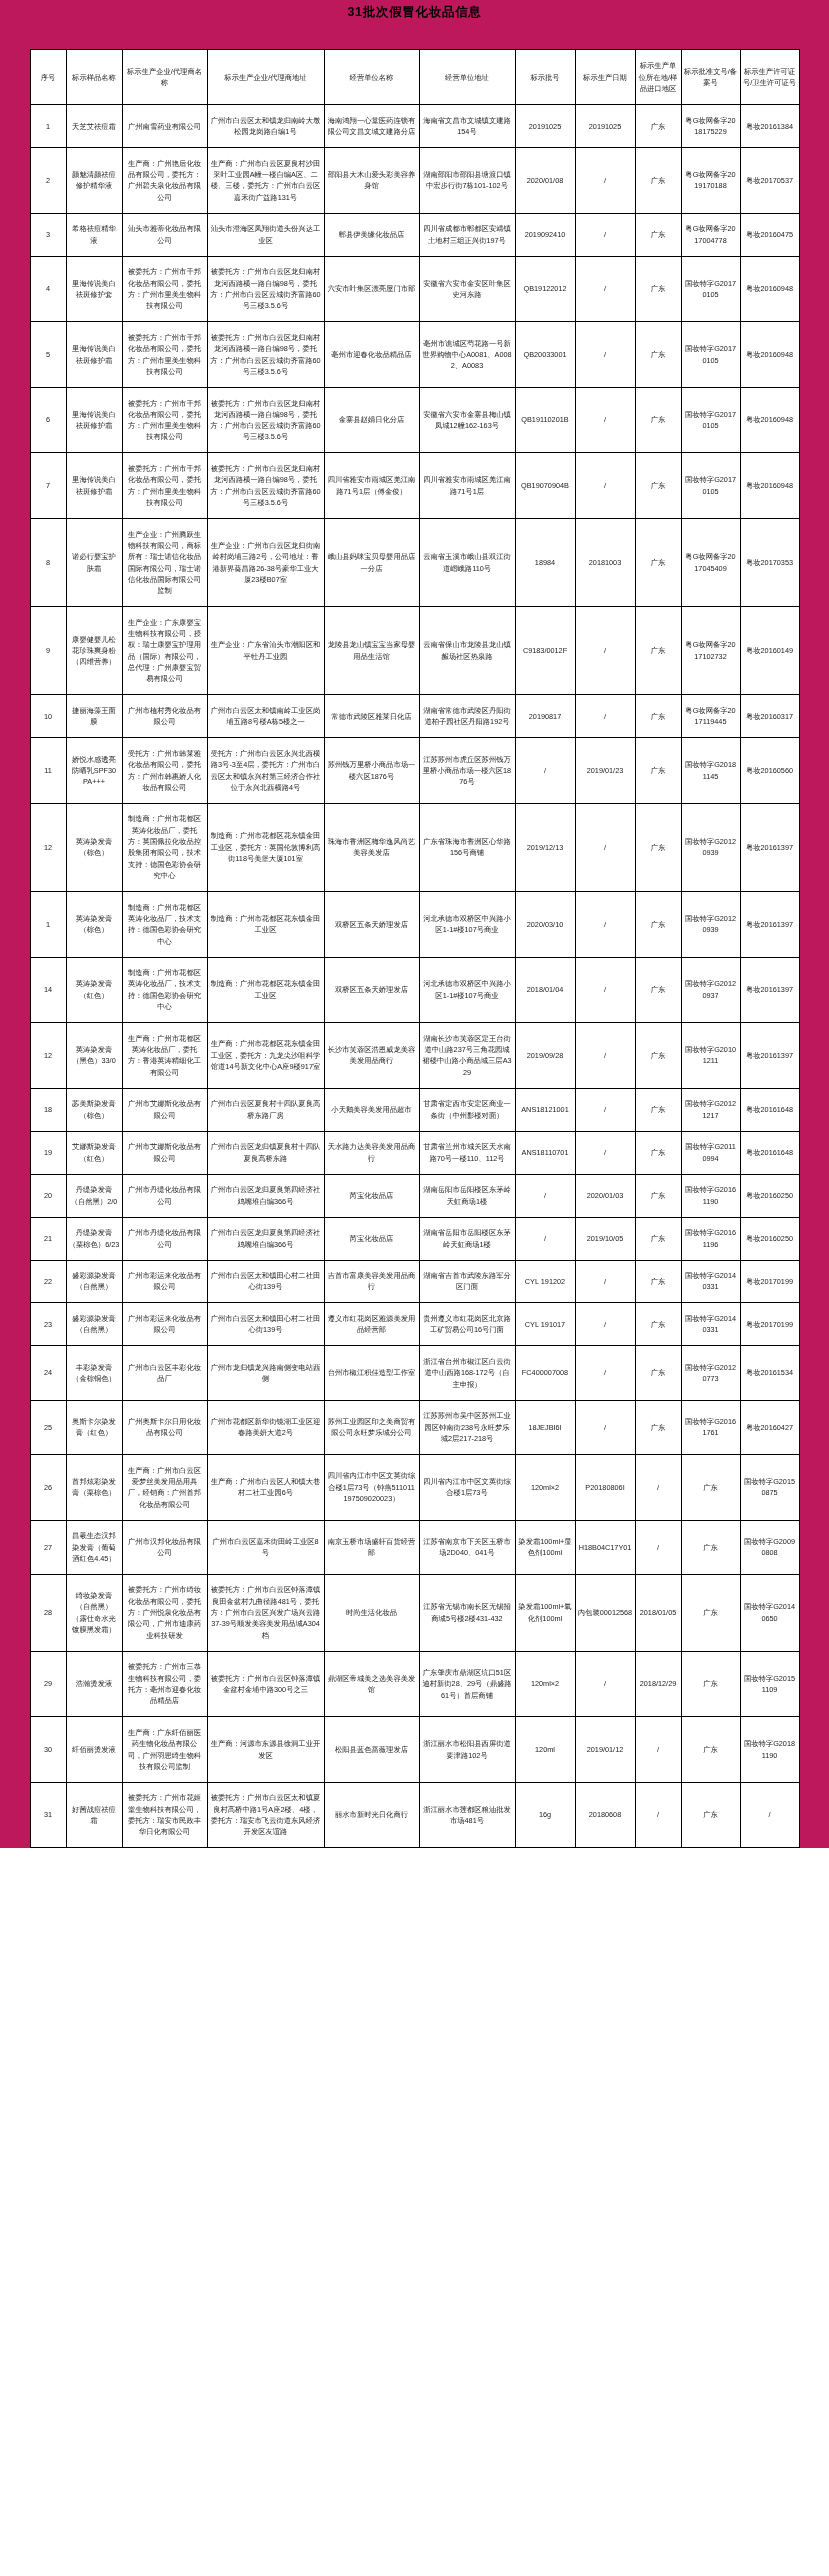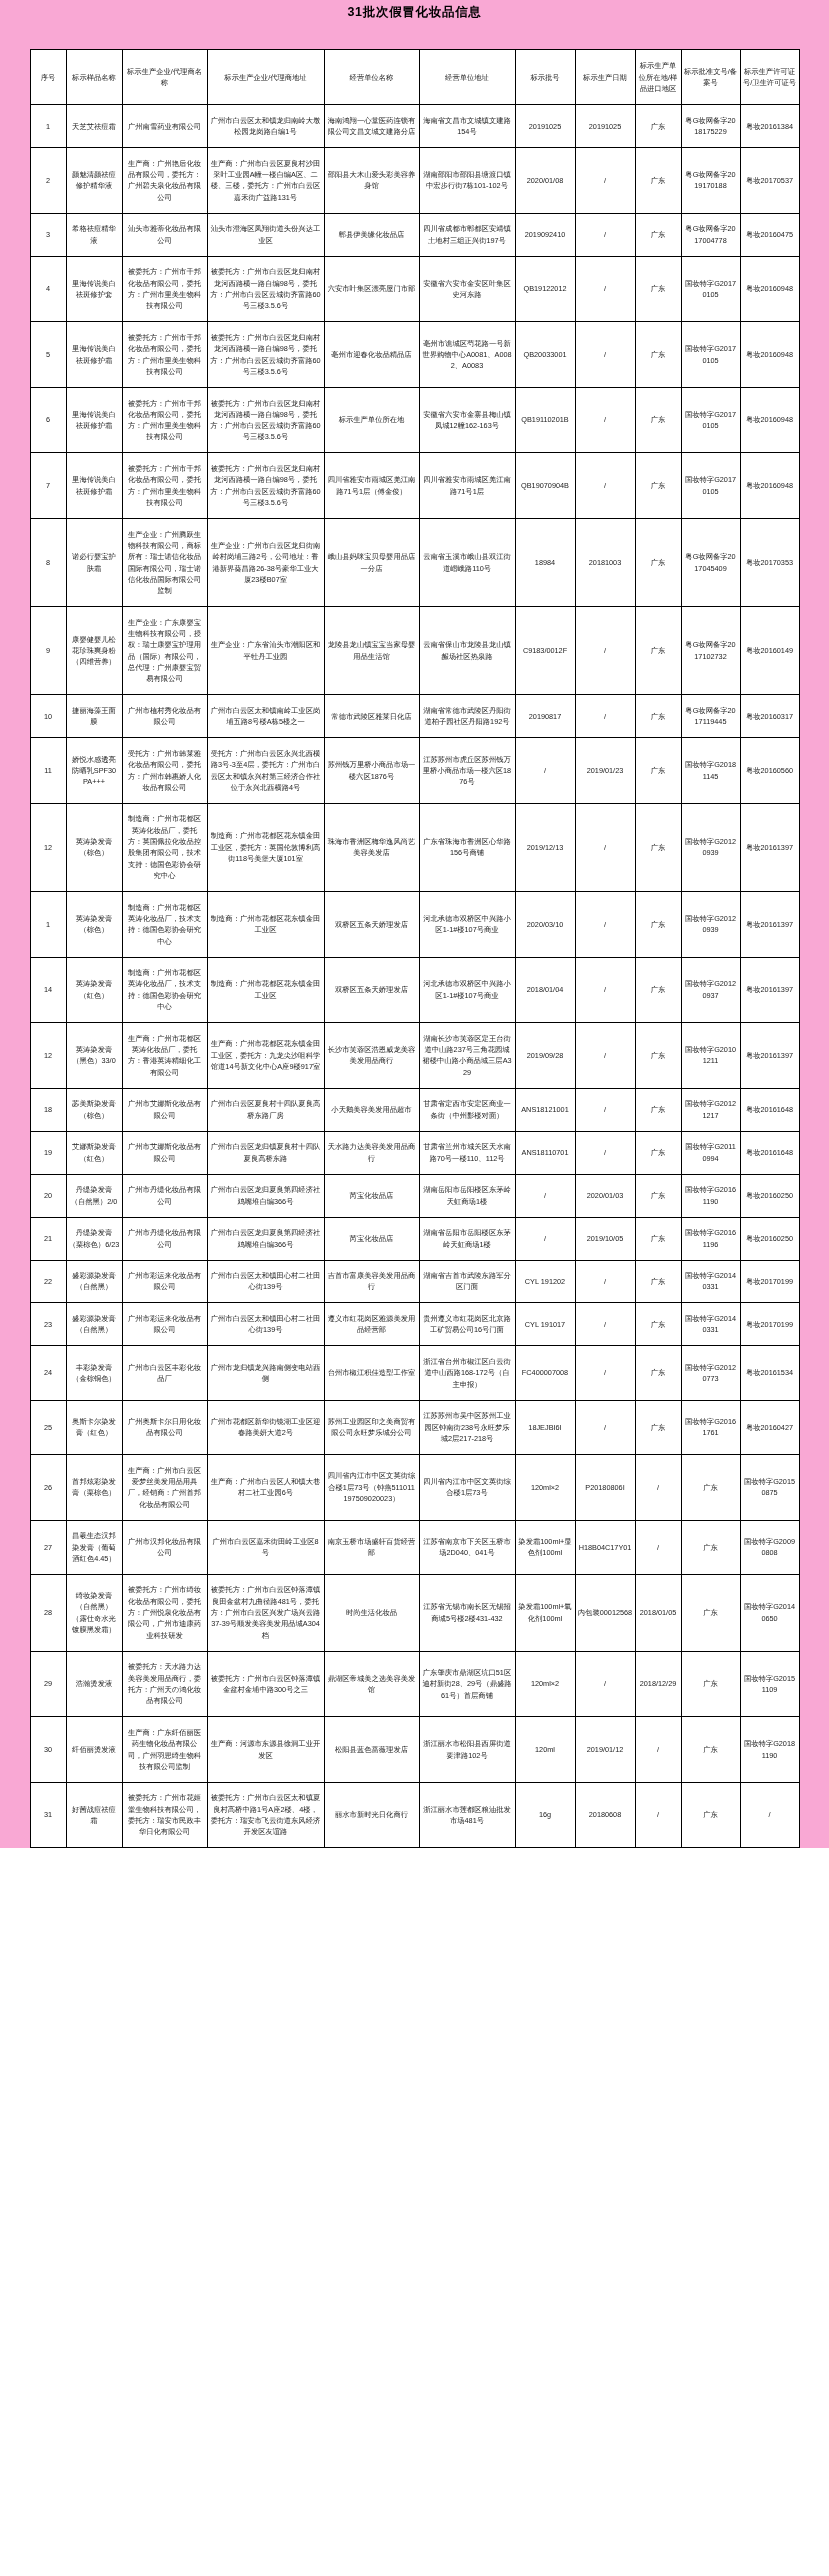--- a/index.html
+++ b/index.html
@@ -5,21 +5,21 @@
   html, body {
     margin: 0;
     padding: 0;
     background: #ffffff;
     font-family: "Liberation Sans", "DejaVu Sans", sans-serif;
     color: #1c1c1c;
   }
   .page {
     width: 829px;
     margin: 0 auto;
-    background: #f9a8d4;
+    background: #be185d;
     padding-top: 2.8px;
   }
   .doc-title {
     text-align: center;
     font-size: 12.5px;
     font-weight: bold;
     color: #000000;
     margin: 1.4px 0 28px 0;
     letter-spacing: 0.7px;
   }
@@ -146,21 +146,21 @@
           <td>/</td>
           <td>广东</td>
           <td>国妆特字G20170105</td>
           <td>粤妆20160948</td>
         </tr>
         <tr>
           <td>6</td>
           <td>里海传说美白祛斑修护霜</td>
           <td>被委托方：广州市千邦化妆品有限公司，委托方：广州市里美生物科技有限公司</td>
           <td>被委托方：广州市白云区龙归南村龙河西路横一路自编98号，委托方：广州市白云区云城街齐富路60号三楼3.5.6号</td>
-          <td>标示生产单位所在地</td>
+          <td>金寨县赵娟日化分店</td>
           <td>安徽省六安市金寨县梅山镇凤城12幢162-163号</td>
           <td>QB19110201B</td>
           <td>/</td>
           <td>广东</td>
           <td>国妆特字G20170105</td>
           <td>粤妆20160948</td>
         </tr>
         <tr>
           <td>7</td>
           <td>里海传说美白祛斑修护霜</td>
@@ -417,21 +417,21 @@
           <td>江苏省无锡市南长区无锡招商城5号楼2楼431-432</td>
           <td>染发霜100ml+氧化剂100ml</td>
           <td>内包装00012568</td>
           <td>2018/01/05</td>
           <td>广东</td>
           <td>国妆特字G20140650</td>
         </tr>
         <tr>
           <td>29</td>
           <td>浩瀚烫发液</td>
-          <td>被委托方：天水路力达美容美发用品商行，委托方：广州天の鸿化妆品有限公司</td>
+          <td>被委托方：广州市三恭生物科技有限公司，委托方：亳州市迎春化妆品精品店</td>
           <td>被委托方：广州市白云区钟落潭镇金盆村金埔中路300号之三</td>
           <td>鼎湖区帝城美之选美容美发馆</td>
           <td>广东肇庆市鼎湖区坑口51区迪村新街28、29号（鼎盛路61号）首层商铺</td>
           <td>120ml×2</td>
           <td>/</td>
           <td>2018/12/29</td>
           <td>广东</td>
           <td>国妆特字G20151109</td>
         </tr>
         <tr>

